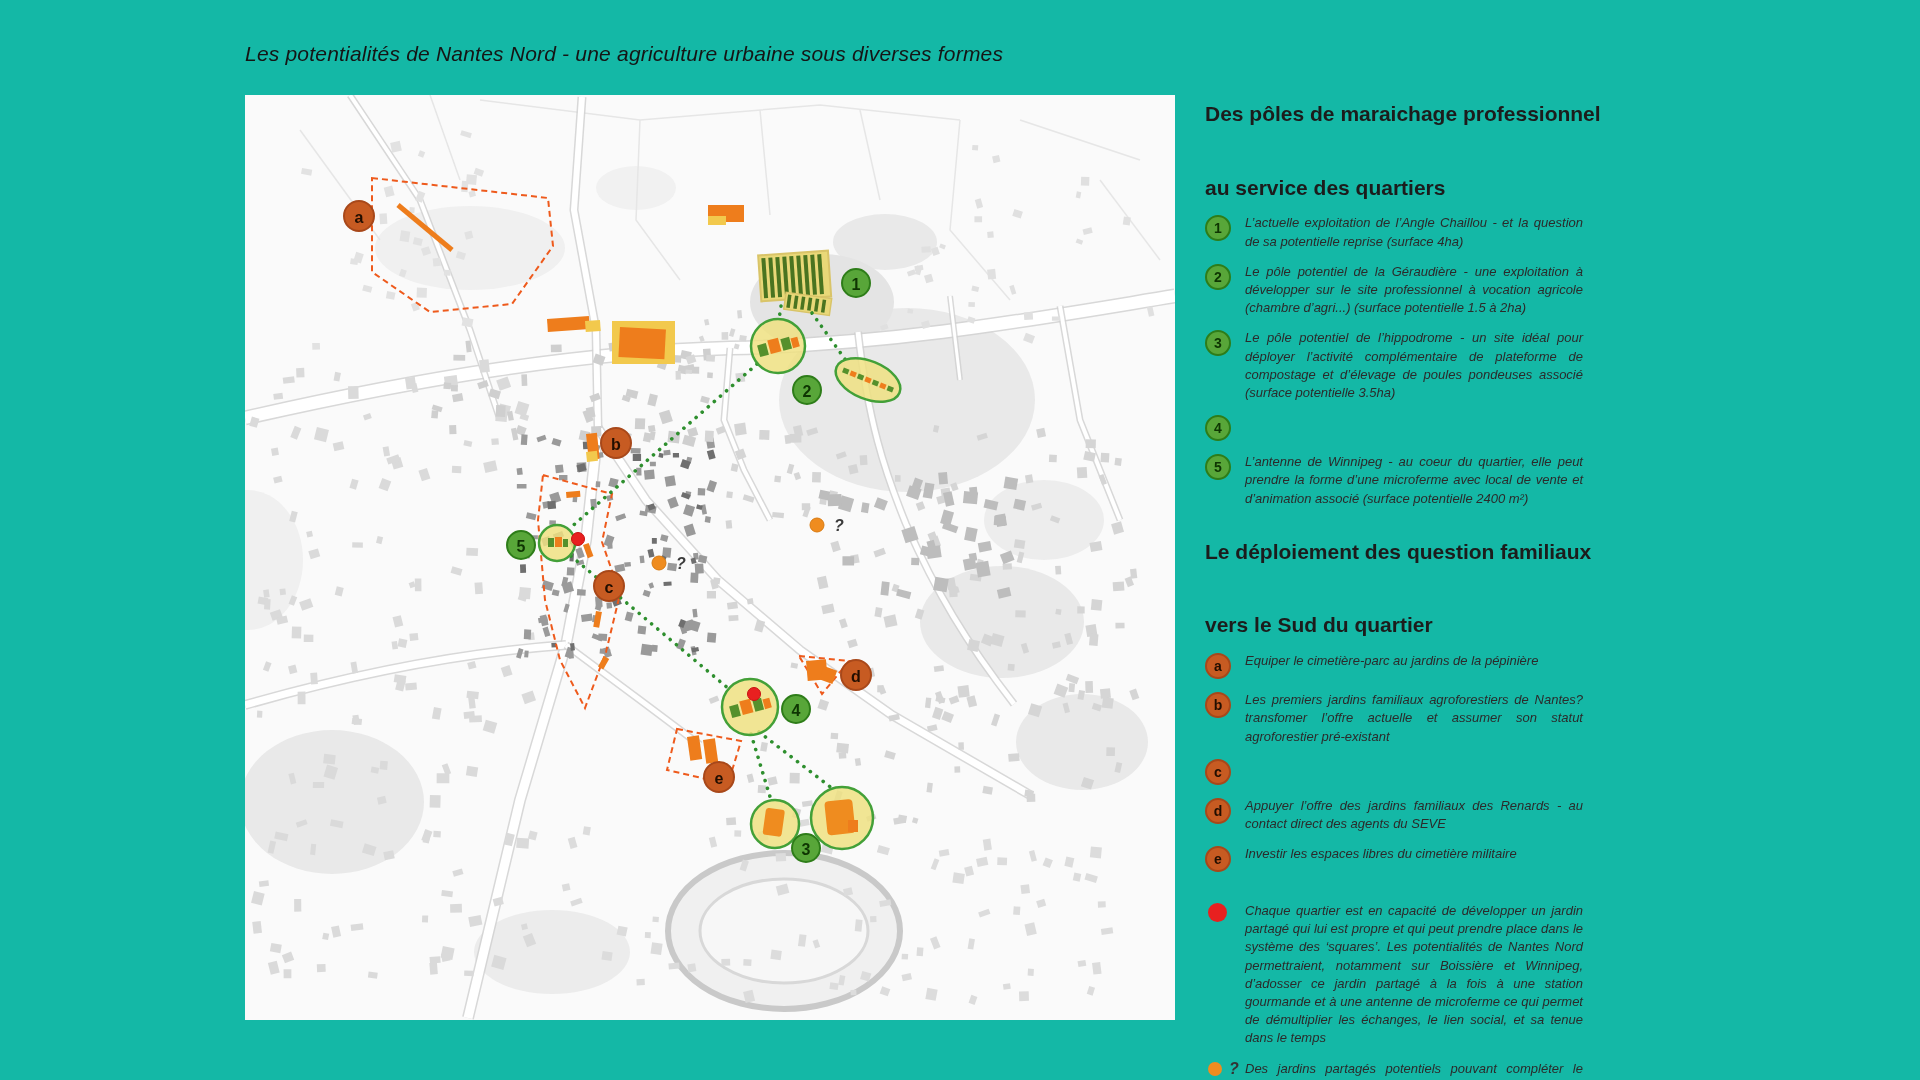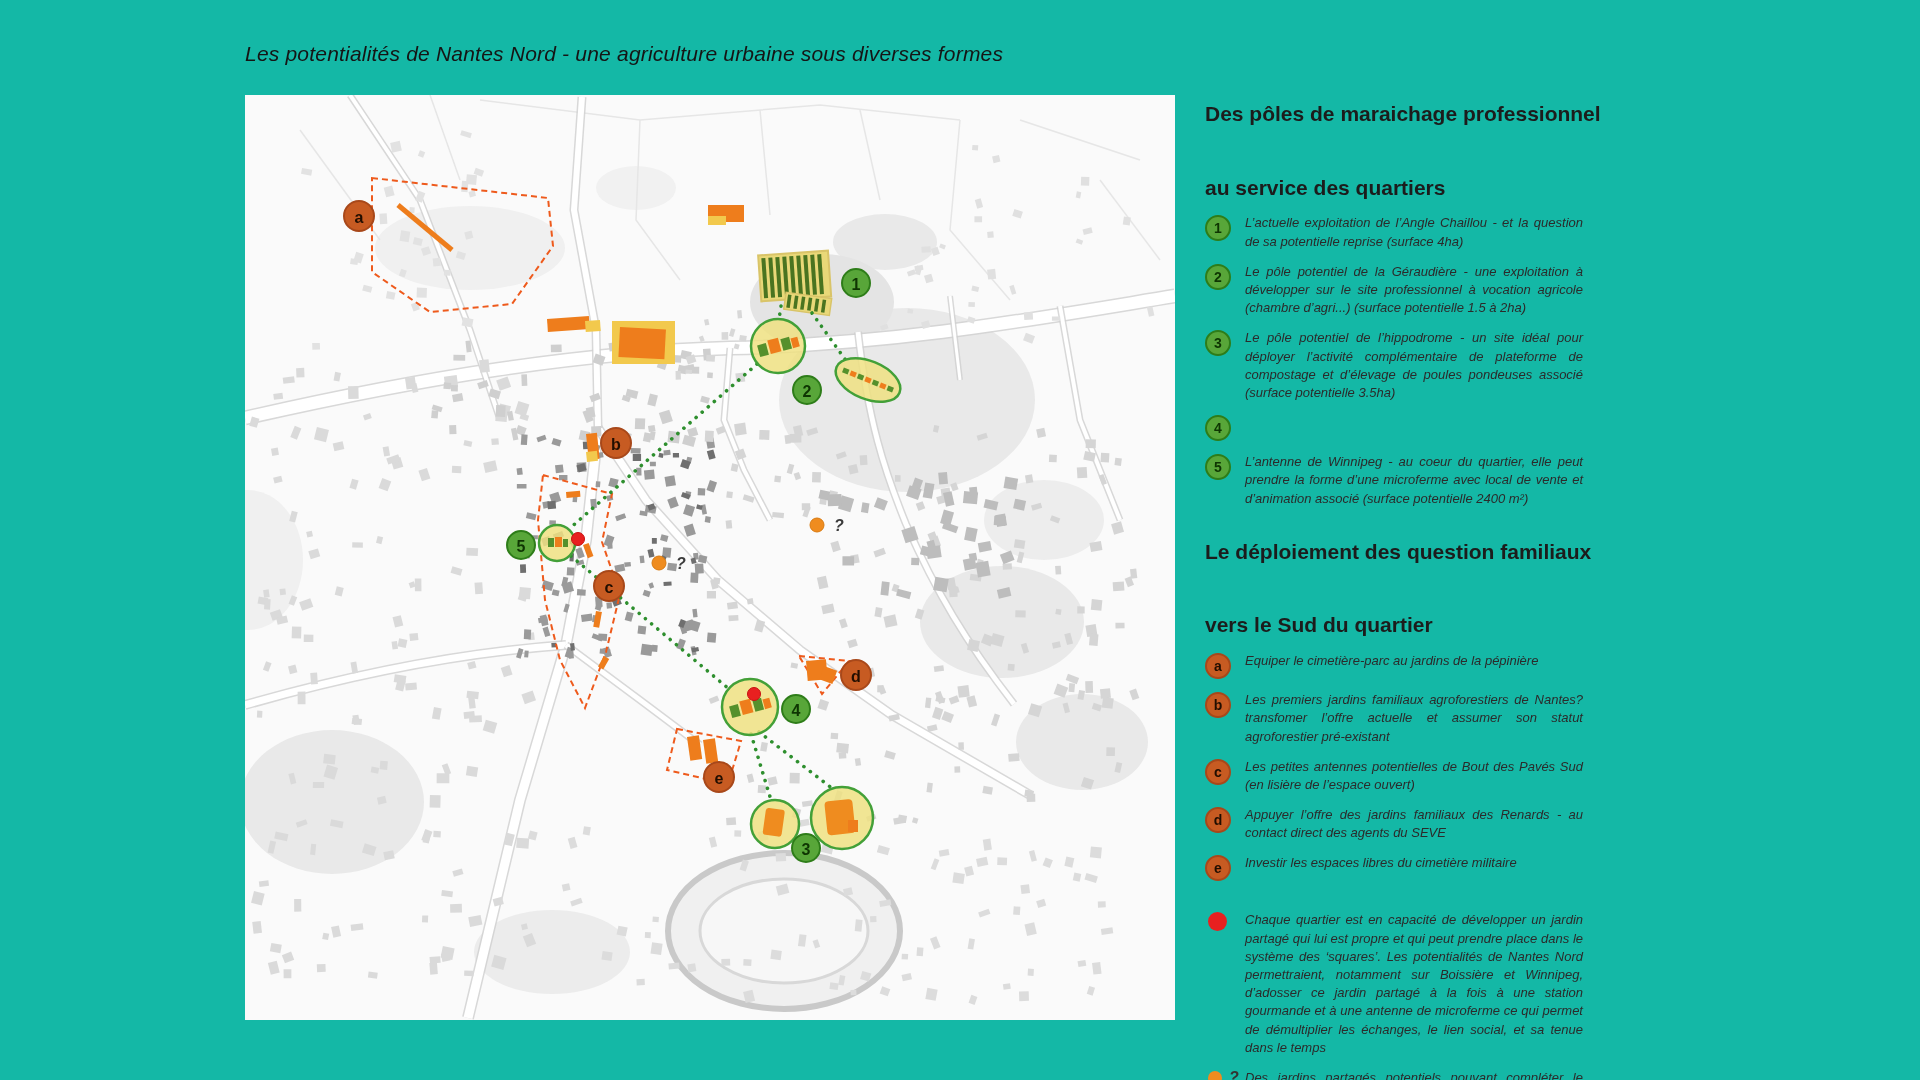--- a/index.html
+++ b/index.html
@@ -916,21 +916,20 @@
       <div class="l-item">
         <div class="badge-col">
             <div class="badge let">b</div>
           </div>
         <div class="l-text">Les premiers jardins familiaux agroforestiers de Nantes? transfomer l’offre actuelle et assumer son statut agroforestier pré-existant</div>
       </div>
       <div class="l-item">
         <div class="badge-col">
             <div class="badge let">c</div>
           </div>
-        <div class="l-text">Les petites antennes potentielles de Bout des Pavés Sud (en lisière de l’espace ouvert)</div>
       </div>
       <div class="l-item">
         <div class="badge-col">
             <div class="badge let">d</div>
           </div>
         <div class="l-text">Appuyer l’offre des jardins familiaux des Renards - au contact direct des agents du SEVE</div>
       </div>
       <div class="l-item">
         <div class="badge-col">
             <div class="badge let">e</div>

